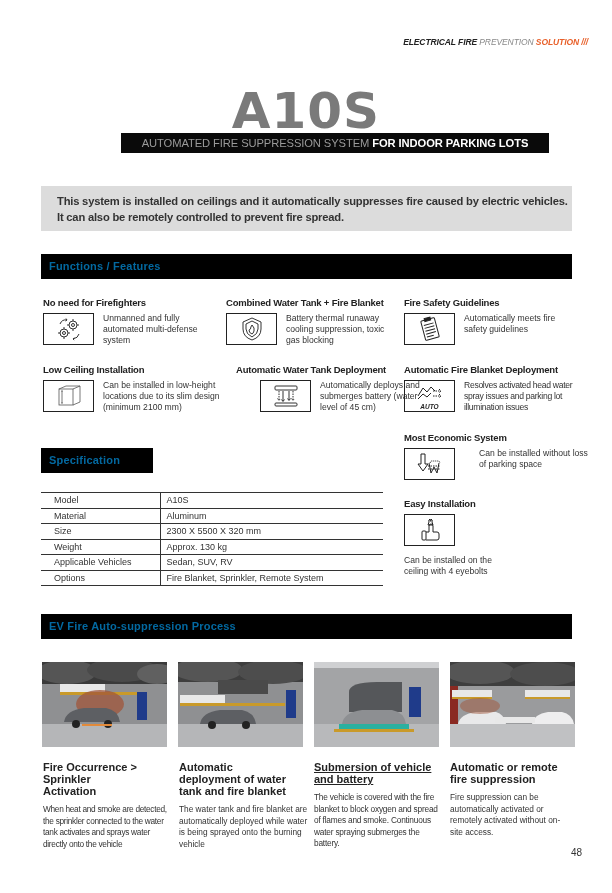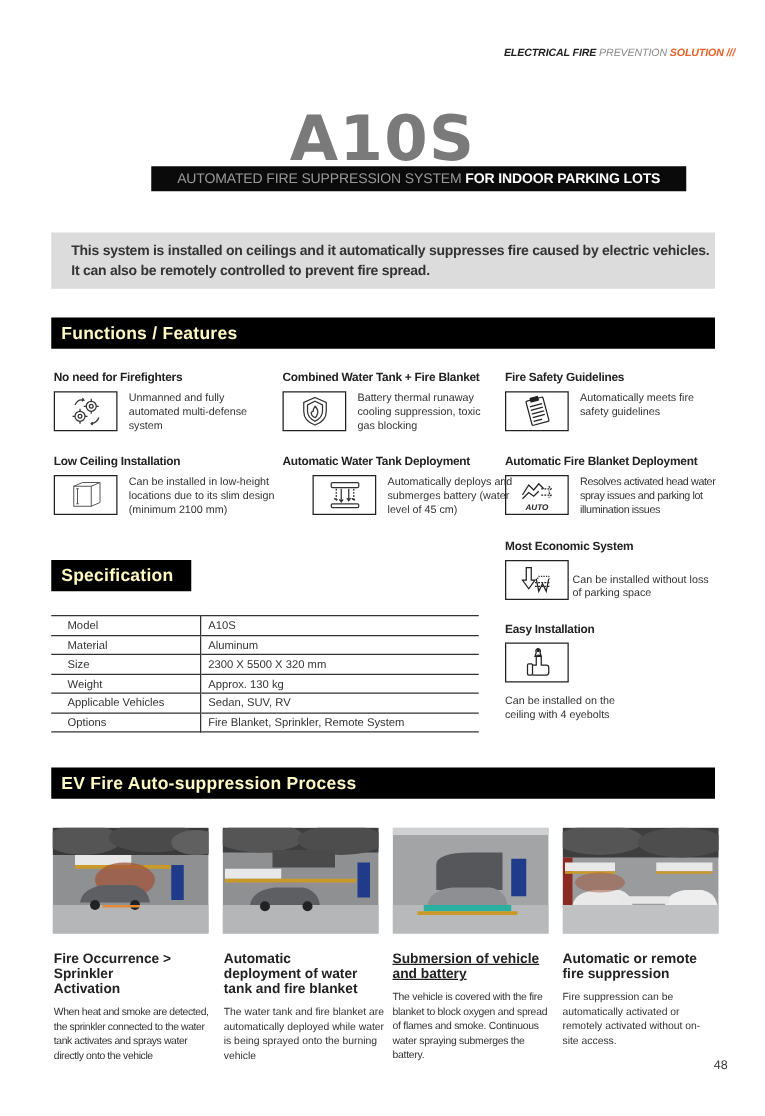--- a/index.html
+++ b/index.html
@@ -10,21 +10,21 @@
   .top-tag .t1 { color: #222; }
   .top-tag .t2 { color: #888; font-weight: normal; }
   .top-tag .t3 { color: #e8602a; }
 
   .product-title { left: 0; width: 612px; top: 82px; text-align: center; font-size: 50px; font-weight: bold; color: #7a7a7a; letter-spacing: 1px; font-family: "DejaVu Sans", sans-serif; }
   .subtitle-bar { left: 97px; top: 133px; width: 428px; height: 20px; background: #0a0a0a; color: #9a9a9a; font-size: 11.2px; line-height: 20px; text-align: center; white-space: nowrap; letter-spacing: -0.1px; margin-left: 24px; }
   .subtitle-bar .hl { color: #fff; font-weight: bold; }
 
   .intro-box { left: 41px; top: 186px; width: 531px; height: 45px; background: #dcdcdc; padding: 7px 0 0 16px; font-size: 11.2px; line-height: 16px; color: #333; font-weight: bold; letter-spacing: -0.2px; }
 
-  .section-bar { background: #000; color: #fef9c3; font-weight: bold; font-size: 14px; padding-left: 8px; letter-spacing: 0.2px; }
+  .section-bar { background: #000; color: #0369a1; font-weight: bold; font-size: 11px; padding-left: 8px; letter-spacing: 0.2px; }
   .sec-func { left: 41px; top: 254px; width: 531px; height: 25px; line-height: 25px; }
   .sec-spec { left: 41px; top: 448px; width: 112px; height: 25px; line-height: 25px; }
   .sec-proc { left: 41px; top: 614px; width: 531px; height: 25px; line-height: 25px; }
 
   .feat-title { font-size: 9.5px; font-weight: bold; color: #222; white-space: nowrap; letter-spacing: -0.2px; }
   .feat-icon { width: 51px; height: 32px; border: 1px solid #222; display: flex; align-items: center; justify-content: center; }
   .feat-icon svg { width: 34px; height: 26px; }
   .feat-desc { font-size: 8.6px; line-height: 11px; color: #333; }
 
   .spec-table { left: 41px; top: 492px; width: 342px; border-collapse: collapse; font-size: 9px; color: #333; }
@@ -94,21 +94,21 @@
       <svg viewBox="0 0 34 26" fill="none" stroke="#333" stroke-width="1">
         <path d="M17 2 l9 4 v7 q0 8-9 11 q-9-3-9-11 v-7 z"></path>
         <path d="M17 5 l6 3 v5 q0 5-6 8 q-6-3-6-8 v-5 z"></path>
         <path d="M17 9 q3 3 2 6 q-1 3-2 3 q-3-1-3-4 q1-1 1.5-1 q0-2 1.5-4z"></path>
       </svg>
     </div>
     <div class="feat-desc" style="width:110px;">Battery thermal runaway cooling suppression, toxic gas blocking</div>
   </div>
 </div>
 
-<div class="abs" style="left:226px;top:364px;">
+<div class="abs" style="left:236px;top:364px;">
   <div class="feat-title">Automatic Water Tank Deployment</div>
   <div style="display:flex;gap:9px;margin-top:5px;padding-left:24px;">
     <div class="feat-icon">
       <svg viewBox="0 0 34 26" fill="none" stroke="#333" stroke-width="1">
         <rect x="6" y="3" width="22" height="4" rx="1"></rect>
         <rect x="6" y="20" width="22" height="3" rx="1"></rect>
         <path d="M10 8 v9 M8.5 15.5 l1.5 2 l1.5-2" stroke-dasharray="1.5 1"></path>
         <path d="M14 8 v10 M12.5 16.5 l1.5 2 l1.5-2"></path>
         <path d="M20 8 v9 M18.5 15.5 l1.5 2 l1.5-2"></path>
         <path d="M24 8 v9 M22.5 15.5 l1.5 2 l1.5-2" stroke-dasharray="1.5 1"></path>
@@ -145,21 +145,21 @@
         <path d="M20 16 h8 M26 14 l2 2 l-2 2" stroke-dasharray="1.5 1"></path>
       </svg>
       <span style="position:absolute;bottom:1px;left:0;width:100%;text-align:center;font-size:6.5px;font-weight:bold;font-style:italic;">AUTO</span>
     </div>
     <div class="feat-desc" style="width:115px;letter-spacing:-0.3px;">Resolves activated head water spray issues and parking lot illumination issues</div>
   </div>
 </div>
 
 <div class="abs" style="left:404px;top:432px;">
   <div class="feat-title">Most Economic System</div>
-  <div style="display:flex;gap:3px;margin-top:5px;align-items:flex-end;">
+  <div style="display:flex;gap:24px;margin-top:5px;">
     <div class="feat-icon">
       <svg viewBox="0 0 34 26" fill="none" stroke="#222" stroke-width="1">
         <path d="M8 3 h4 v10 h3 l-5 7 l-5-7 h3 z"></path>
         <path d="M16 12 l2 10 l3-6 l3 6 l2-10"></path>
         <path d="M15 15 h12 M15 18 h12" stroke-dasharray="1.5 1"></path>
         <path d="M17 12 l1-2 h8 l1 2" stroke-dasharray="1 1"></path>
       </svg>
     </div>
     <div class="feat-desc" style="width:110px;">Can be installed without loss of parking space</div>
   </div>

